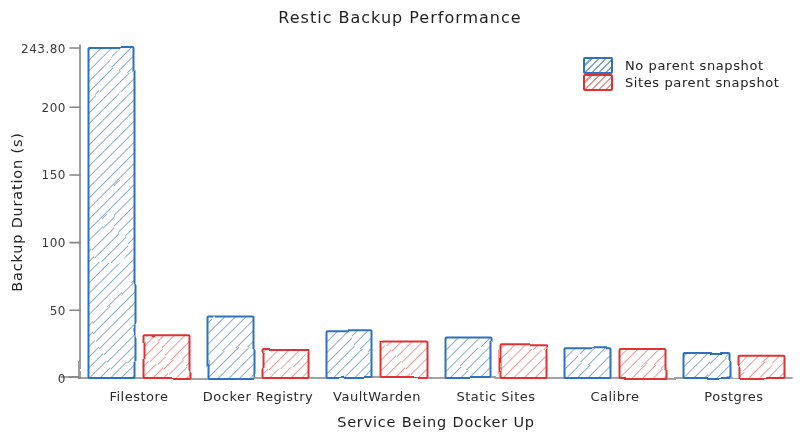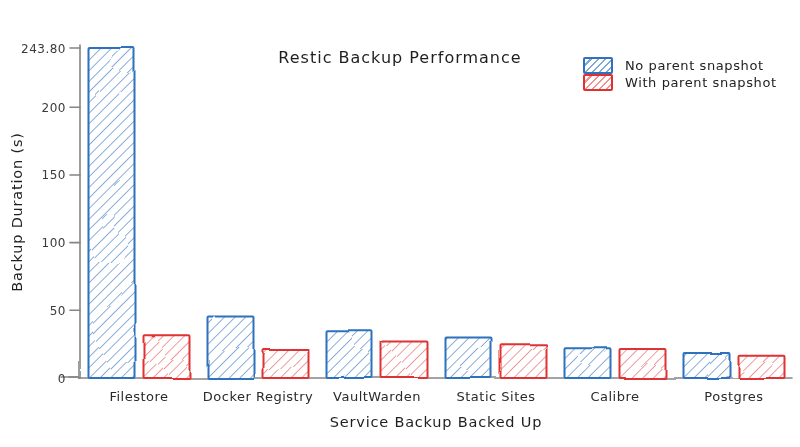--- a/index.html
+++ b/index.html
@@ -12,21 +12,20 @@
     color: #2b2b2b;
     overflow: hidden;
   }
   .chart-title {
     position: absolute;
     top: 8px; left: 0; right: 0;
     text-align: center;
     font-size: 16px;
     letter-spacing: 1px;
     color: #1f1f1f;
-    margin-top: 40px;
   }
   .y-axis-title {
     position: absolute;
     left: -86px; top: 202px;
     width: 210px; height: 20px;
     text-align: center;
     transform: rotate(-90deg);
     font-size: 14.5px;
     letter-spacing: 0.8px;
     color: #1f1f1f;
@@ -60,30 +59,30 @@
 </style>
 </head>
 <body>
 
 <div class="chart-frame">
 
   <div class="chart-title">Restic Backup Performance</div>
 
   <div class="y-axis-title">Backup Duration (s)</div>
 
-  <div class="x-axis-title">Service Backup Backed Up</div>
+  <div class="x-axis-title">Service Being Docker Up</div>
 
   <div class="legend">
     <div class="legend-item">
       <span class="legend-swatch" style="border-color: rgb(47, 113, 188); background-image: repeating-linear-gradient(135deg, transparent 0px, transparent 3.5px, rgb(126, 166, 214) 3.5px, rgb(126, 166, 214) 5px);"></span>
       <span class="legend-label">No parent snapshot</span>
     </div>
     <div class="legend-item">
       <span class="legend-swatch" style="border-color: rgb(224, 49, 49); background-image: repeating-linear-gradient(135deg, transparent 0px, transparent 3.5px, rgb(240, 144, 143) 3.5px, rgb(240, 144, 143) 5px);"></span>
-      <span class="legend-label">With parent snapshot</span>
+      <span class="legend-label">Sites parent snapshot</span>
     </div>
   </div>
 
   <svg class="plot" width="800" height="447" viewBox="0 0 800 447">
       <defs>
         <filter id="wobble" x="-5%" y="-5%" width="110%" height="110%">
           <feTurbulence type="fractalNoise" baseFrequency="0.012" numOctaves="3" seed="7" result="n"></feTurbulence>
           <feDisplacementMap in="SourceGraphic" in2="n" scale="3"></feDisplacementMap>
         </filter>
         <pattern id="hatch0" patternUnits="userSpaceOnUse" width="7.5" height="7.5" patternTransform="rotate(45)">

